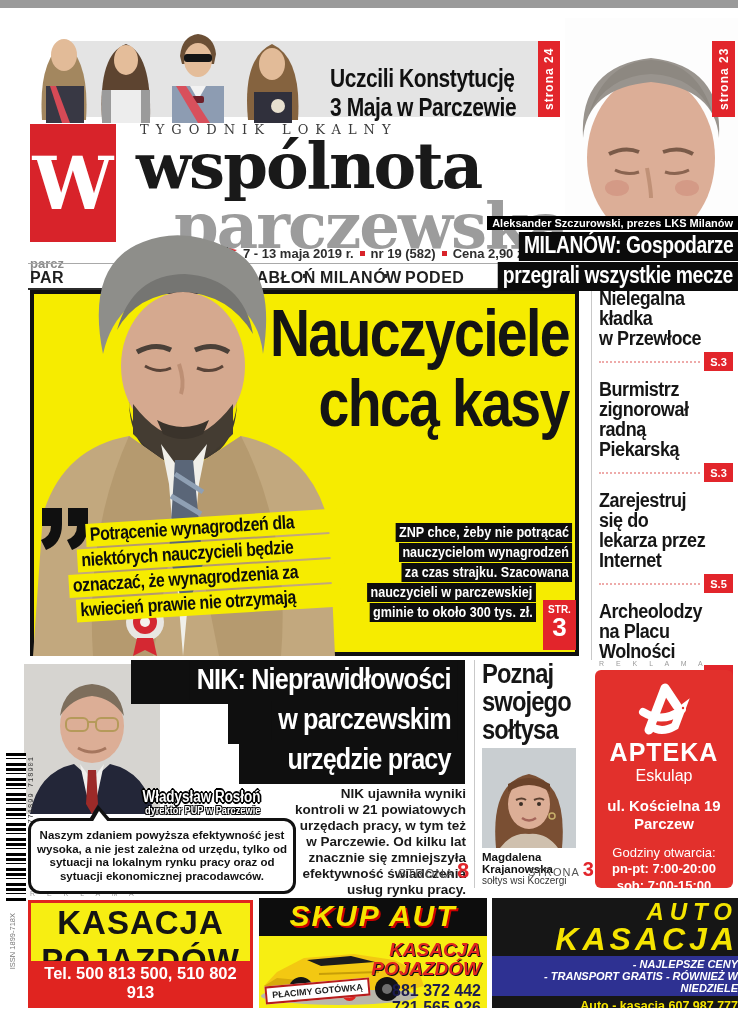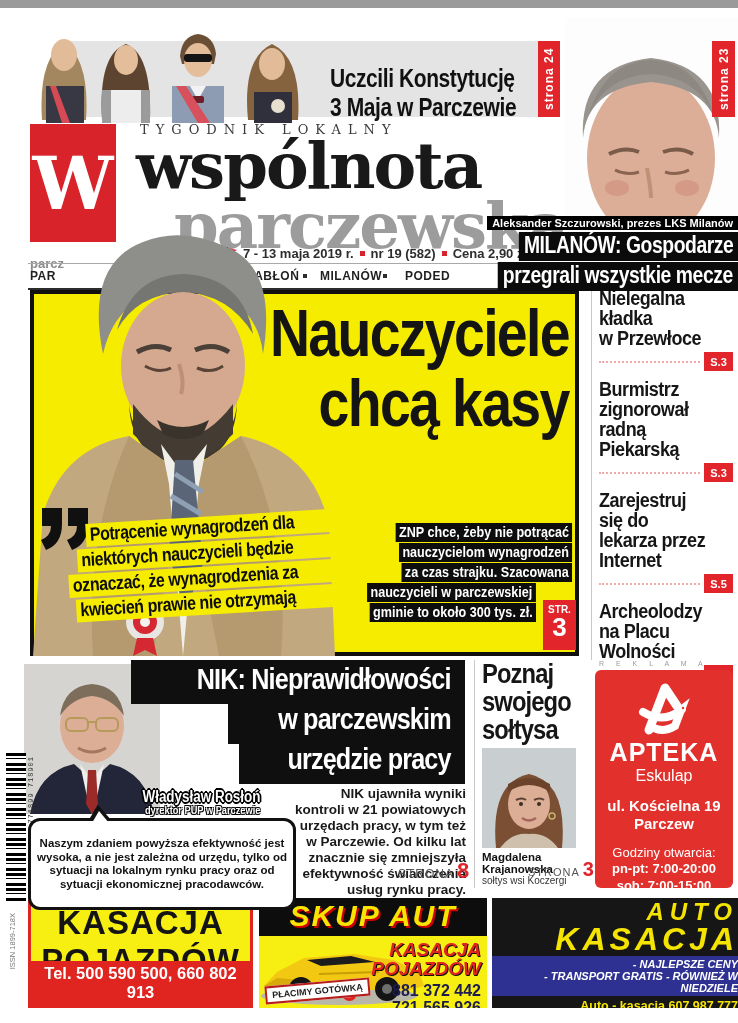--- a/index.html
+++ b/index.html
@@ -28,21 +28,21 @@
   .title2{left:174px;top:180px;font-family:"DejaVu Serif",serif;font-weight:bold;
           font-size:64px;letter-spacing:-2px;color:#9c9c9c;z-index:1;}
   .dateline{left:225px;top:238px;font-size:13px;color:#2d2d2d;z-index:1;display:flex;
             align-items:center;gap:6px;font-weight:bold;}
   .redsq{width:5px;height:5px;background:#d8232a;display:inline-block;}
   .pricenote{font-weight:normal;color:#8a8a8a;font-size:11px;}
   .site{left:30px;top:248px;font-size:13px;font-weight:bold;color:#8b8b8b;z-index:1;}
   
   .navstrip{left:28px;top:255px;width:709px;height:24px;border-top:1px solid #a9a9a9;
             border-bottom:2px solid #2c2c2c;z-index:2;}
-  .navitem{position:absolute;top:5px;font-size:12px;font-weight:bold;color:#1f1f1f;
+  .navitem{position:absolute;top:5px;font-size:16px;font-weight:bold;color:#1f1f1f;
            letter-spacing:.5px;}
   .navbul{position:absolute;top:10px;width:4px;height:4px;background:#2c2c2c;}
   
   .milanow{right:0px;top:205px;z-index:6;text-align:right;}
   .milanow .cap{display:inline-block;background:#000;color:#fff;font-size:11px;
                 font-weight:bold;padding:1px 5px;}
   .milanow .hl{display:block;margin-top:1px;}
   .milanow .hl span{display:inline-block;background:#0b0b0b;color:#fff;font-weight:900;
                 font-size:23px;padding:0px 6px 2px;letter-spacing:-.5px;}
   
@@ -87,21 +87,21 @@
   .nikhead span{display:inline-block;background:#0f0f0f;color:#fff;font-weight:900;
                 font-size:30px;padding:1px 8px 4px;letter-spacing:-1px;}
   .rname{left:100px;top:780px;width:160px;text-align:right;z-index:4;color:#fff;
          font-weight:900;font-size:16px;
          text-shadow:-1px -1px 0 #000,1px -1px 0 #000,-1px 1px 0 #000,1px 1px 0 #000,
                      -2px 0 0 #000,2px 0 0 #000,0 -2px 0 #000,0 2px 0 #000;}
   .rrole{left:100px;top:796px;width:160px;text-align:right;z-index:4;color:#fff;
          font-weight:bold;font-size:11px;
          text-shadow:-1px -1px 0 #000,1px -1px 0 #000,-1px 1px 0 #000,1px 1px 0 #000;}
   .bubble{left:28px;top:810px;width:250px;background:#fff;border:3px solid #111;
-          border-radius:12px;z-index:4;padding:16px 6px;text-align:center;
+          border-radius:12px;z-index:4;padding:8px 6px;text-align:center;
           font-weight:bold;font-size:11.5px;line-height:13.5px;color:#111;}
   .btail{left:88px;top:797px;z-index:5;width:0;height:0;border-left:10px solid transparent;
          border-right:14px solid transparent;border-bottom:16px solid #111;}
   .btail2{left:92px;top:803px;z-index:6;width:0;height:0;border-left:7px solid transparent;
           border-right:10px solid transparent;border-bottom:12px solid #fff;}
   .niklead{left:288px;top:778px;width:178px;text-align:right;z-index:2;font-weight:bold;
            font-size:13.5px;line-height:16px;color:#1a1a1a;}
   .pageref{z-index:2;display:flex;align-items:baseline;gap:3px;}
   .pageref .w{font-size:12px;color:#555;letter-spacing:1px;}
   .pageref .n{font-size:22px;color:#e2252b;font-weight:bold;}
@@ -447,21 +447,21 @@
   <div class="abs pageref" style="left:528px;top:850px;">
     <span class="w" style="font-size:11px;">STRONA</span>
     <span class="n" style="font-size:20px;">3</span>
   </div>
 
   <div class="abs reklama" style="left:30px;top:882px;">R E K L A M A</div>
 
   <div class="abs ad1">
     <div class="big">KASACJA</div>
     <div class="big">POJAZDÓW</div>
-    <div class="tel">Tel. 500 590 500, 660 802 913</div>
+    <div class="tel">Tel. 500 813 500, 510 802 913</div>
   </div>
 
   <div class="abs ad2">
     <div class="top"><span>SKUP AUT</span></div>
     <div style="position:absolute;left:0px;top:36px;">
       <svg width="170" height="72" viewBox="0 0 170 72">
         <ellipse cx="80" cy="62" rx="78" ry="9" fill="#b9b7aa"></ellipse>
         <polygon points="5,52 18,38 45,24 95,20 135,26 160,38 165,52 150,56 20,56" fill="#f3c812"></polygon>
         <polygon points="48,26 92,22 116,28 62,32" fill="#1c1c1c"></polygon>
         <polygon points="5,52 18,44 40,46 30,54" fill="#d8ab0b"></polygon>

